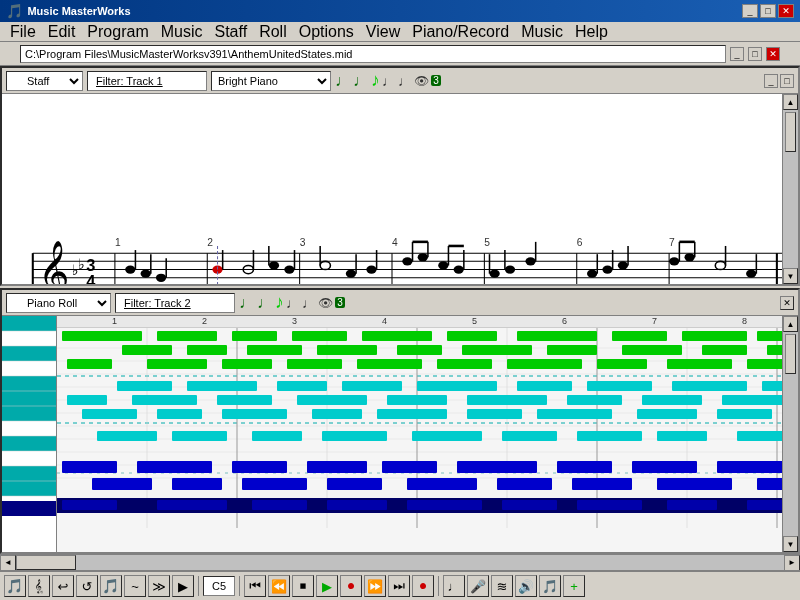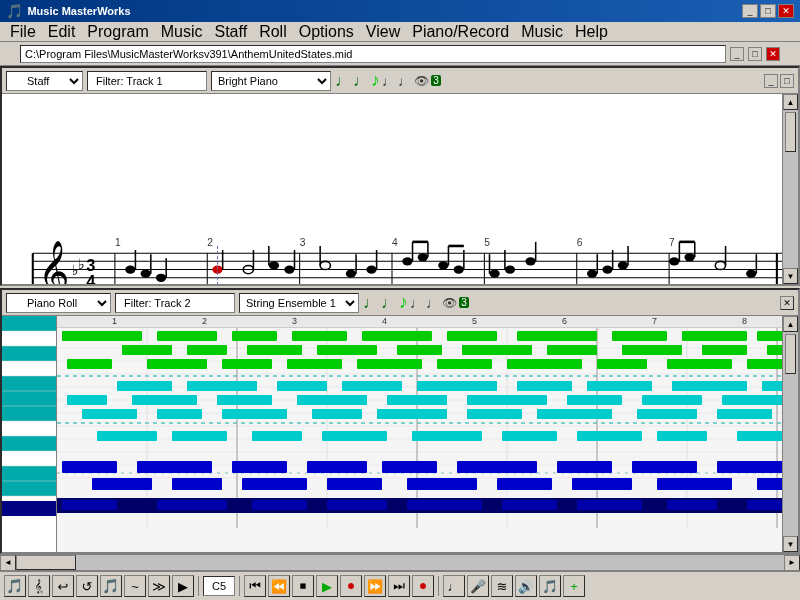--- a/index.html
+++ b/index.html
@@ -106,20 +106,21 @@
 
     .filter-field {
       background: white;
       border: 1px inset #808080;
       height: 20px;
       display: flex;
       align-items: center;
       padding: 0 8px;
       font-size: 11px;
       min-width: 120px;
+      text-decoration: underline;
     }
 
     .instrument-select {
       height: 20px;
       border: 1px inset #808080;
       background: white;
       font-size: 11px;
       padding: 0 2px;
       min-width: 120px;
     }
@@ -538,23 +539,20 @@
     </div>
   </div>
 
   <div class="piano-roll-panel" style="flex: 1; display: flex; flex-direction: column; margin-top: 2px;">
 
     <div class="panel-toolbar">
       <select class="panel-select">
         <option>Piano Roll</option>
       </select>
       <div class="filter-field">Filter: Track 2</div>
-      <select class="instrument-select">
-        <option>String Ensemble 1</option>
-      </select>
       <div class="music-controls">
         <span style="font-size:16px;color:#006600;">♩</span>
         <span style="font-size:16px;color:#006600;">♩</span>
         <span style="font-size:18px;color:#00cc00;">♪</span>
         <span style="font-size:14px;color:#333;">♩</span>
         <span style="font-size:14px;color:#333;">♩</span>
         <span style="font-size:12px;color:#333;">👁</span>
         <span style="font-size:10px;background:#006600;color:white;padding:0 2px;border-radius:2px;">3</span>
       </div>
       <div class="panel-close-btn">✕</div>

